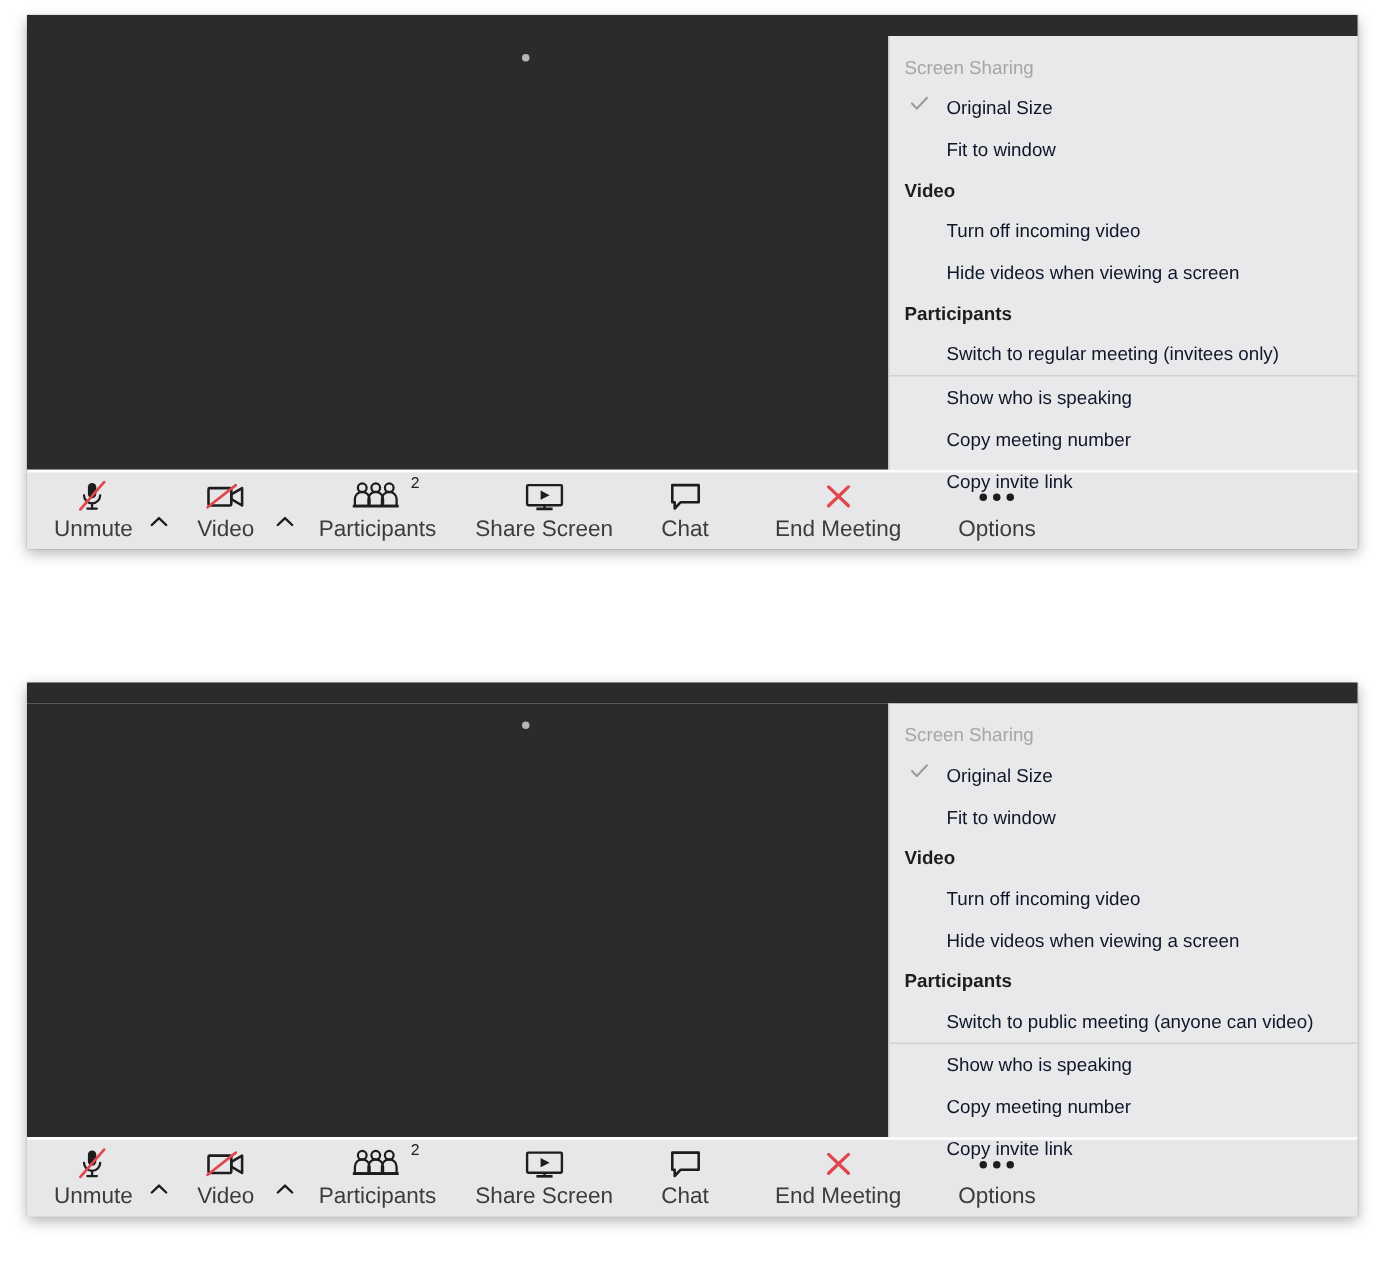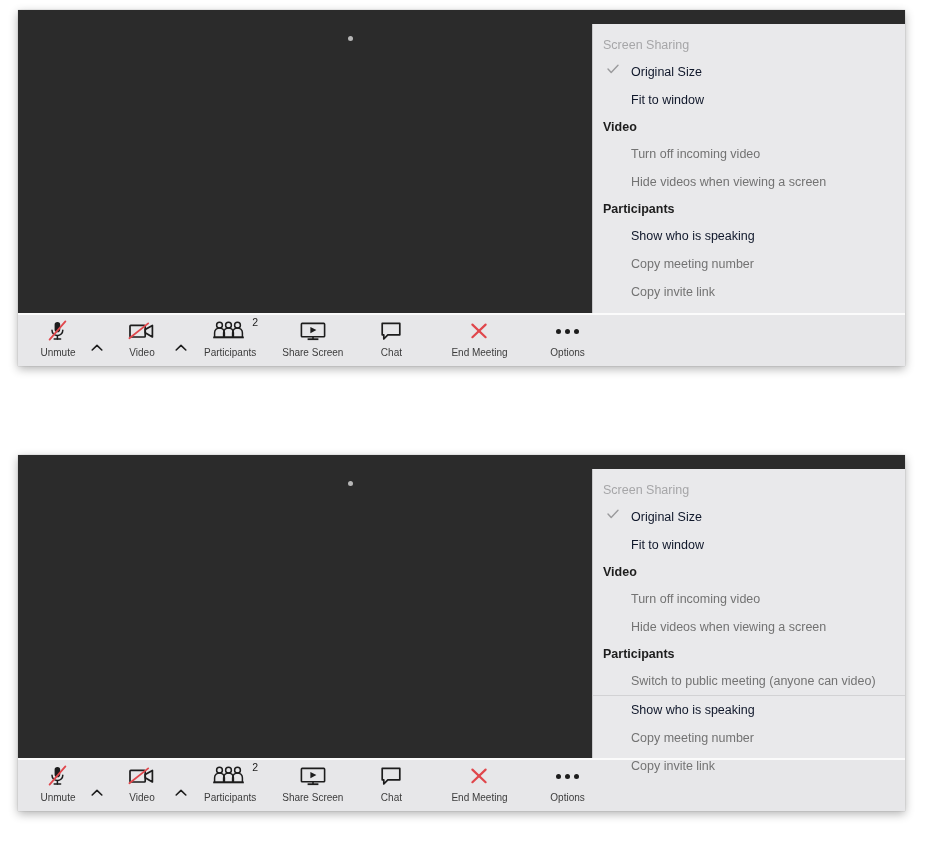--- a/index.html
+++ b/index.html
@@ -83,21 +83,21 @@
   .menu-section.disabled {
     font-weight: normal;
     color: #a6a6a8;
   }
 
   .menu-item {
     position: relative;
     padding: 5px 10px 5px 38px;
     line-height: 18px;
     font-size: 12.5px;
-    color: #737373;
+    color: #0f172a;
     white-space: nowrap;
     cursor: default;
   }
   .menu-item.disabled { color: #0f172a; }
   .menu-item.sep-below { border-bottom: 1px solid #d2d2d4; }
 
   .check {
     position: absolute;
     left: 14px;
     top: 5px;
@@ -129,21 +129,21 @@
     cursor: default;
   }
   .tb-icon {
     height: 24px;
     display: flex;
     align-items: center;
     justify-content: center;
     position: relative;
   }
   .tb-label {
-    font-size: 10px;
+    font-size: 15px;
     color: #3c3c3c;
     margin-top: 3px;
     line-height: 14px;
     white-space: nowrap;
   }
 
   .caret {
     align-self: center;
     margin: 0 4px;
     padding-top: 14px;
@@ -211,20 +211,23 @@
         <div class="menu-item">
           <span>Turn off incoming video</span>
         </div>
 
         <div class="menu-item">
           <span>Hide videos when viewing a screen</span>
         </div>
 
         <div class="menu-section">Participants</div>
 
+        <div class="menu-item sep-below">
+          <span>Switch to regular meeting (invitees only)</span>
+        </div>
 
         <div class="menu-item disabled">
           <span>Show who is speaking</span>
         </div>
 
         <div class="menu-item">
           <span>Copy meeting number</span>
         </div>
 
         <div class="menu-item">

